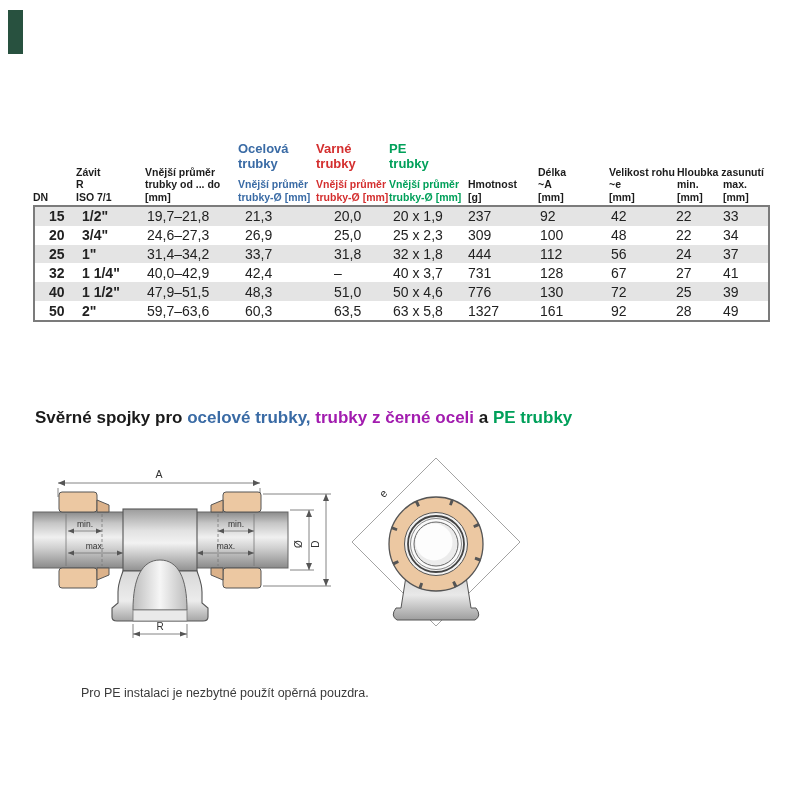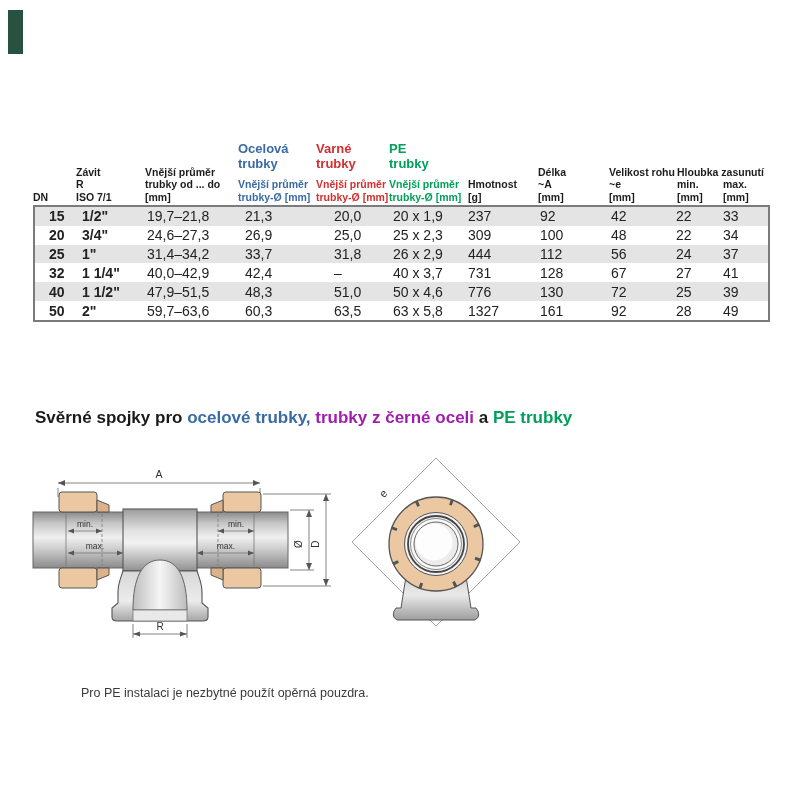--- a/index.html
+++ b/index.html
@@ -155,21 +155,21 @@
           <span class="cell-corner">48</span>
           <span class="cell-min">22</span>
           <span class="cell-max">34</span>
       </div>
       <div class="trow stripe">
         <span class="cell-dn">25</span>
           <span class="cell-thread">1"</span>
           <span class="cell-range">31,4–34,2</span>
           <span class="cell-steel">33,7</span>
           <span class="cell-weld">31,8</span>
-          <span class="cell-pe">26 x 2,9</span>
+          <span class="cell-pe">32 x 1,8</span>
           <span class="cell-weight">444</span>
           <span class="cell-length">112</span>
           <span class="cell-corner">56</span>
           <span class="cell-min">24</span>
           <span class="cell-max">37</span>
       </div>
       <div class="trow">
         <span class="cell-dn">32</span>
           <span class="cell-thread">1 1/4"</span>
           <span class="cell-range">40,0–42,9</span>

